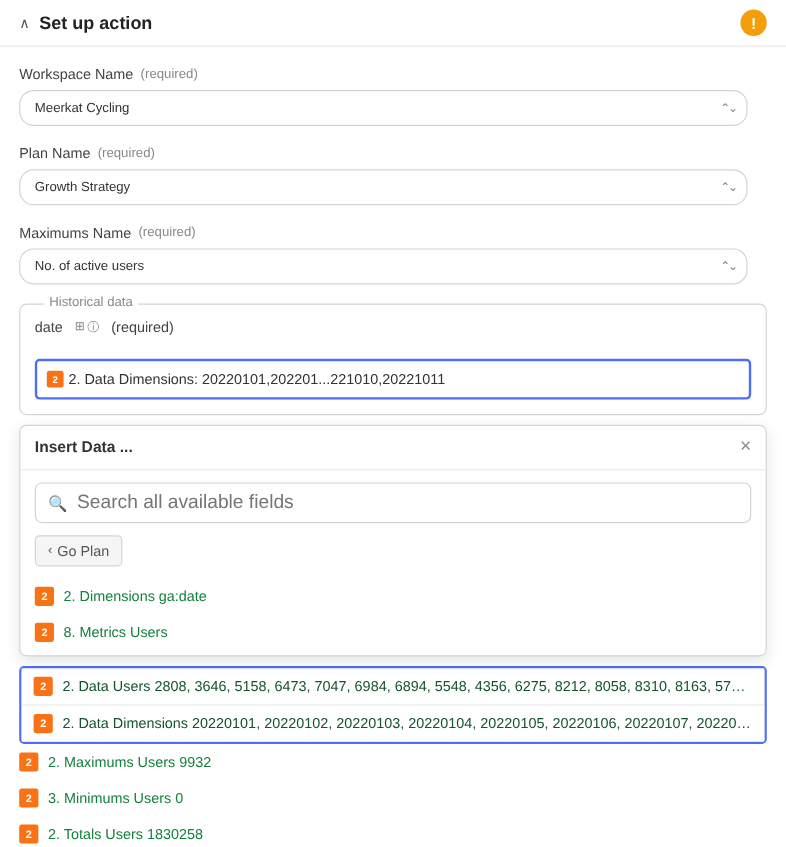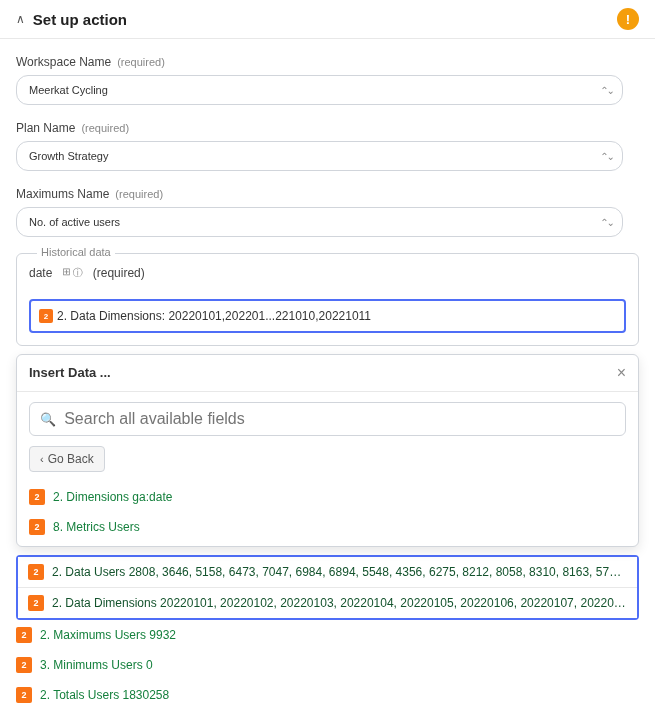--- a/index.html
+++ b/index.html
@@ -426,21 +426,21 @@
       <span class="close-btn">×</span>
     </div>
 
     <div class="search-box">
       <span class="search-icon">🔍</span>
       <input class="search-input" type="text" placeholder="Search all available fields" style="">
     </div>
 
     <div class="go-back-btn">
       <span class="chevron-left">‹</span>
-      <span>Go Back</span>
+      <span>Go Plan</span>
     </div>
 
     <div class="list-items">
 
       <div class="list-item">
         <div class="item-icon">2</div>
         <span class="item-text">2. Dimensions  ga:date</span>
       </div>
 
       <div class="list-item">

